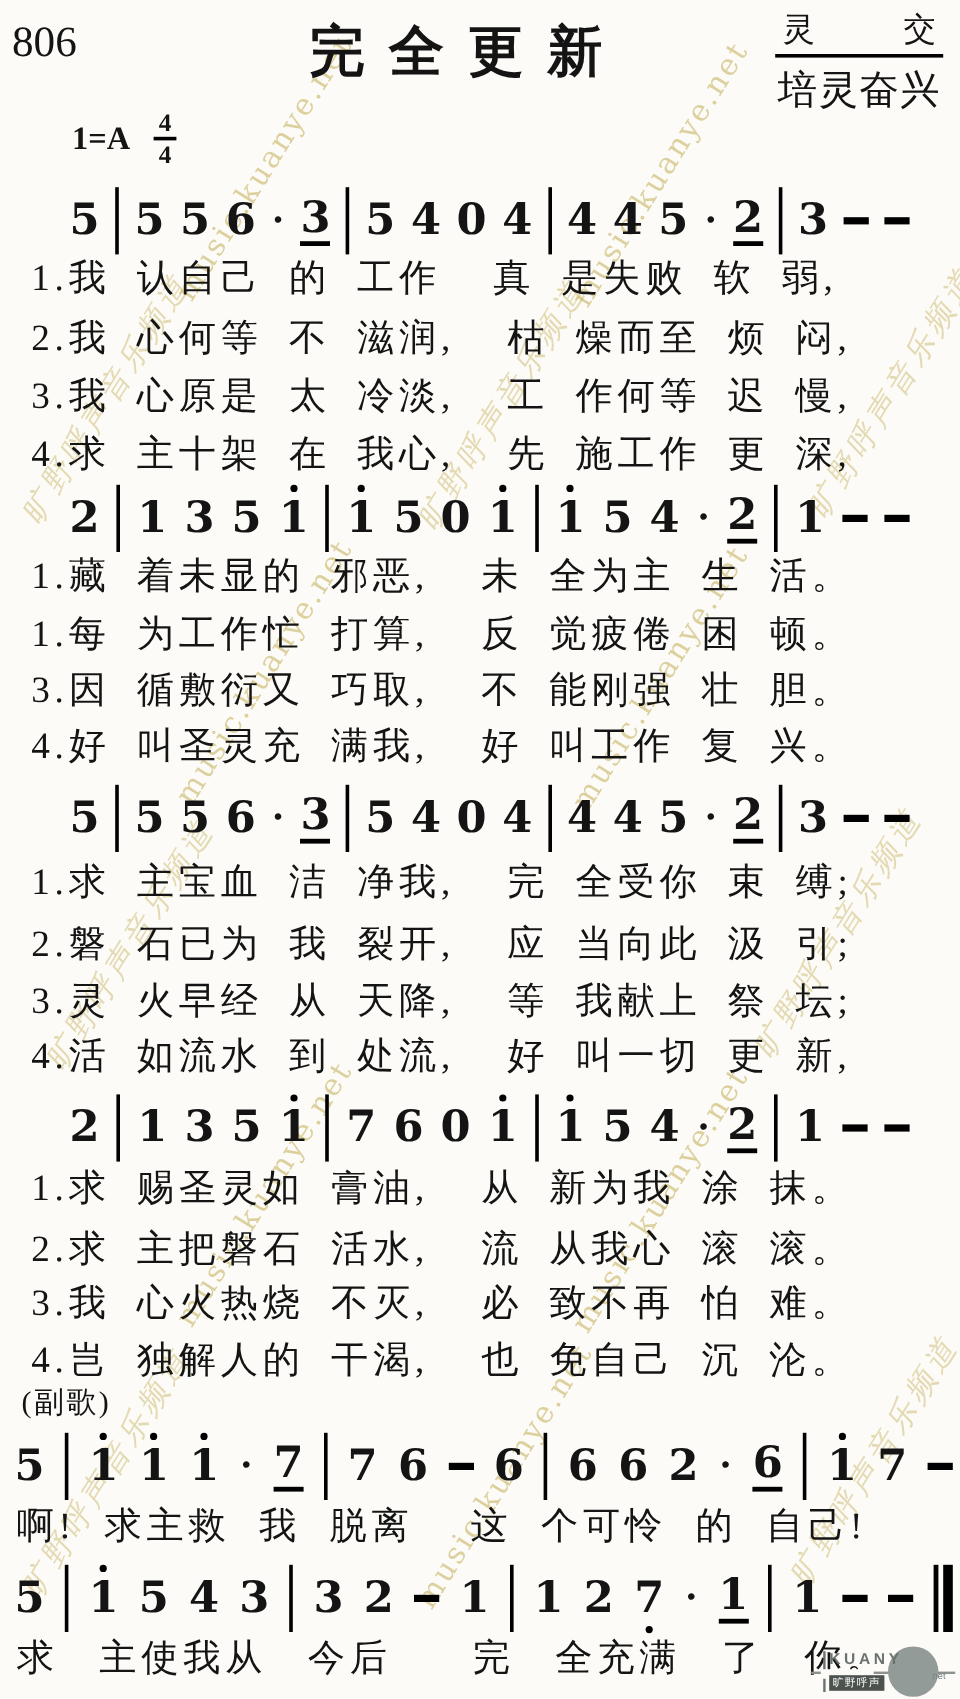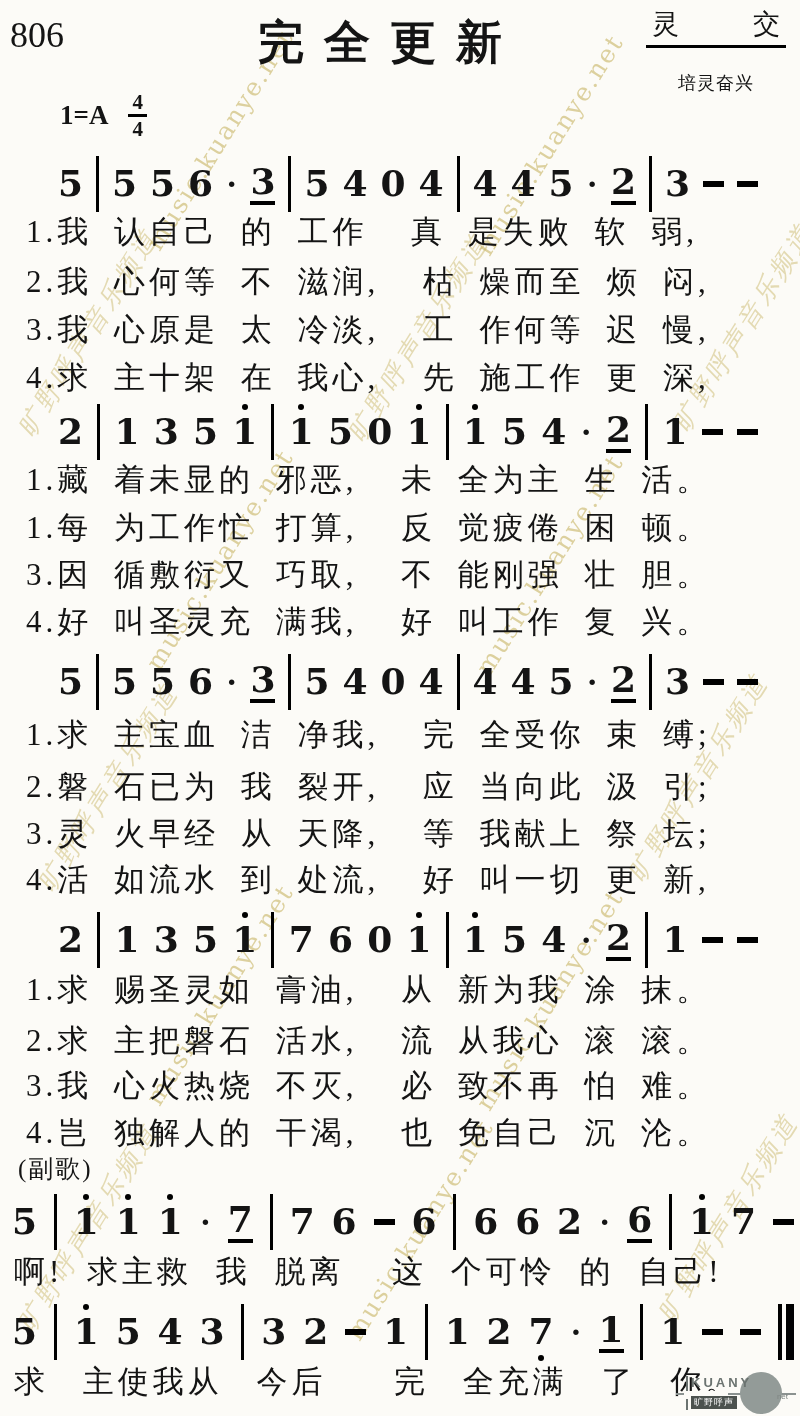--- a/index.html
+++ b/index.html
@@ -17,21 +17,21 @@
   }
   .wm.chan{font-style:italic;font-size:26px;opacity:.42;letter-spacing:4px;}
   
   .hymn-number{position:absolute;left:10px;top:14px;font-size:36px;z-index:1;}
   .title{
     position:absolute;left:140px;width:480px;top:12px;text-align:center;z-index:1;
     font-size:46px;font-weight:700;letter-spacing:20px;text-indent:20px;
   }
   .category{position:absolute;right:14px;top:6px;width:140px;z-index:1;}
   .cat-row1{display:flex;justify-content:space-between;font-size:27px;padding:0 6px 3px 6px;border-bottom:3px solid #000;}
-  .cat-row2{font-size:18px;text-align:center;padding-top:23px;letter-spacing:1px;}
+  .cat-row2{font-size:33px;text-align:center;padding-top:5px;letter-spacing:1px;}
   .keysig{position:absolute;left:60px;top:90px;display:flex;gap:20px;align-items:center;z-index:1;}
   .key{font-size:27px;font-weight:700;}
   .frac{display:inline-flex;flex-direction:column;align-items:center;font-size:21px;font-weight:700;line-height:1.15;}
   .frac .ft{border-bottom:3px solid #000;padding:0 4px;}
   .frac .fb{padding:0 4px;}
   
   .music{
     position:absolute;height:64px;display:flex;justify-content:space-between;align-items:center;z-index:1;
   }
   .music.std{left:58px;width:700px;}

